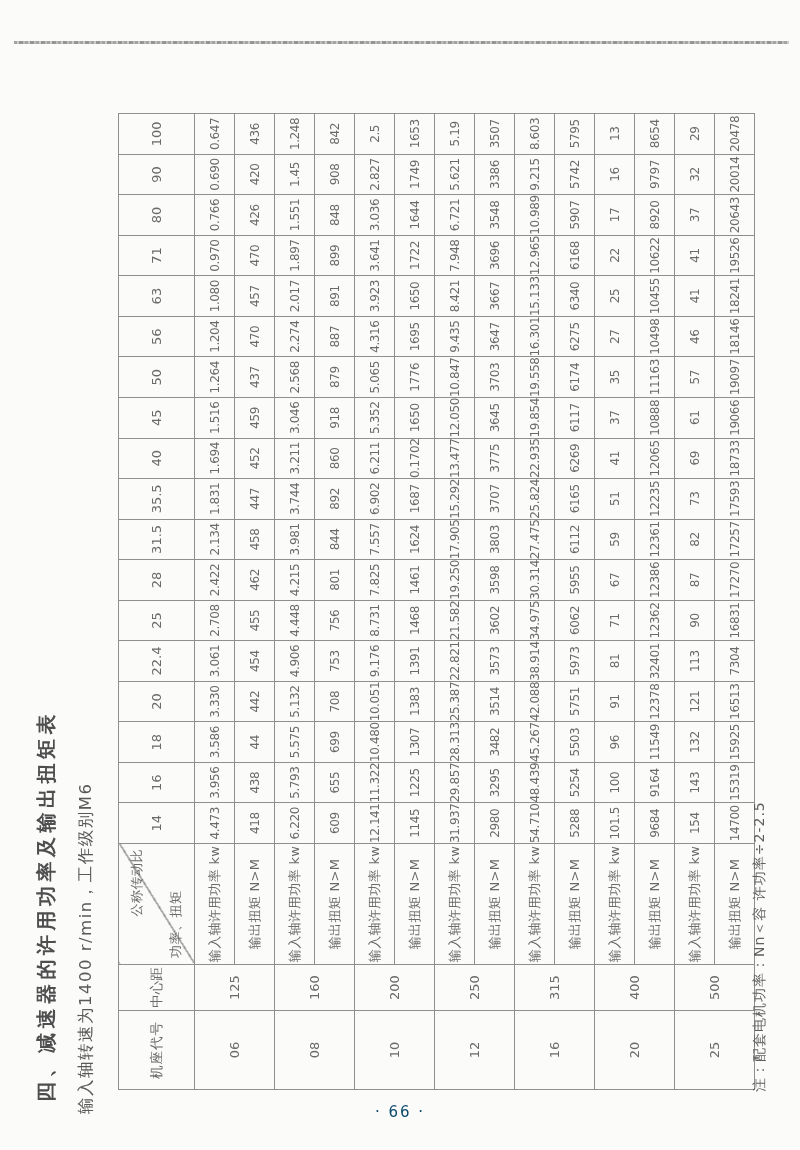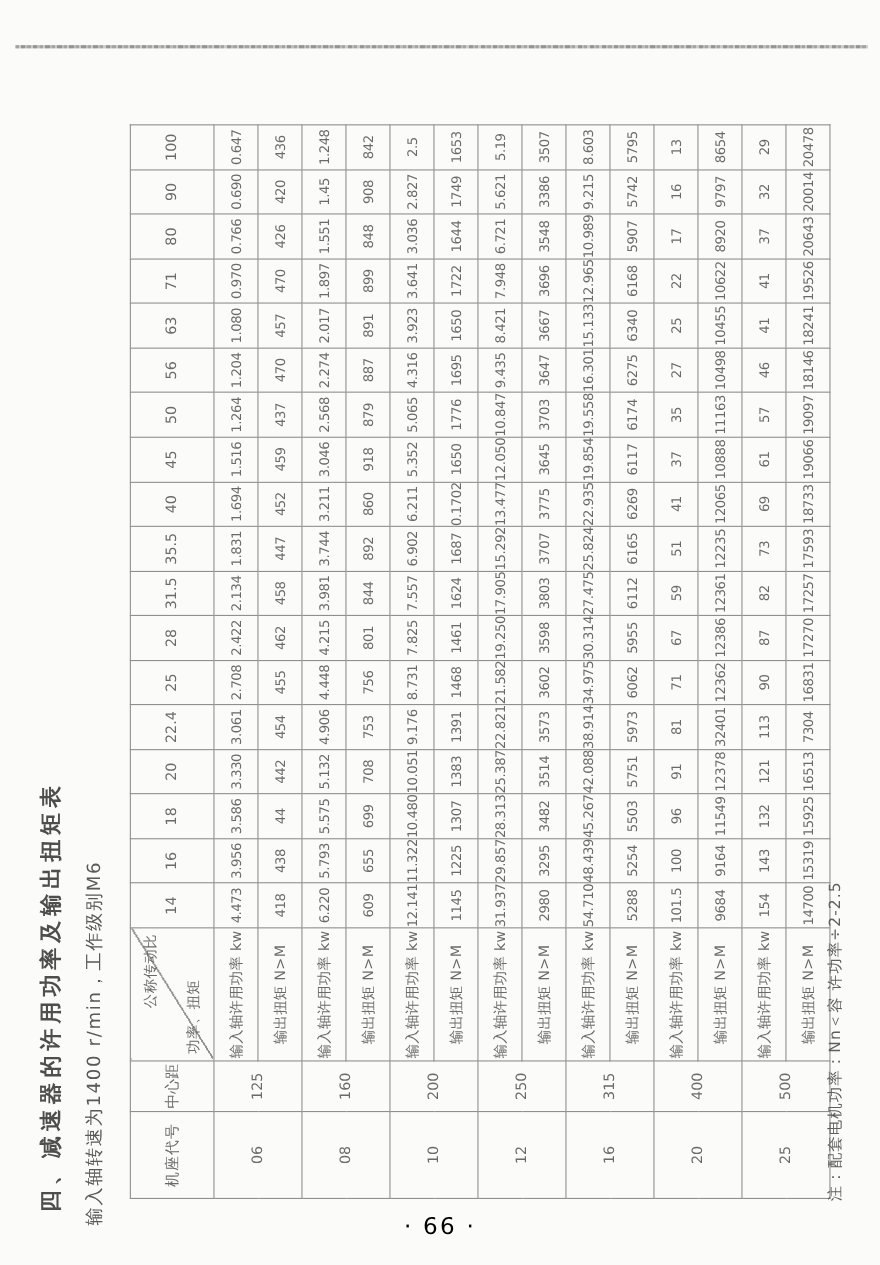--- a/index.html
+++ b/index.html
@@ -52,21 +52,21 @@
   }
   
   .edge-line {
     position:absolute; left:14px; top:41px; width:775px; height:3px;
     background:repeating-linear-gradient(90deg,
       #9a9a9a 0 3px, #c6c6c6 3px 5px, #8a8a8a 5px 9px, #b5b5b5 9px 11px);
     opacity:0.9;
   }
   .page-number {
     position:absolute; left:0; right:0; top:1103px;
-    text-align:center; font-size:21px; letter-spacing:2px; color:#000000;
+    text-align:center; font-size:15px; letter-spacing:2px; color:#0c4a6e;
   }
 </style>
 </head>
 <body>
 
 <div class="page">
 
   <div class="edge-line"></div>
 
   <div class="landscape">

